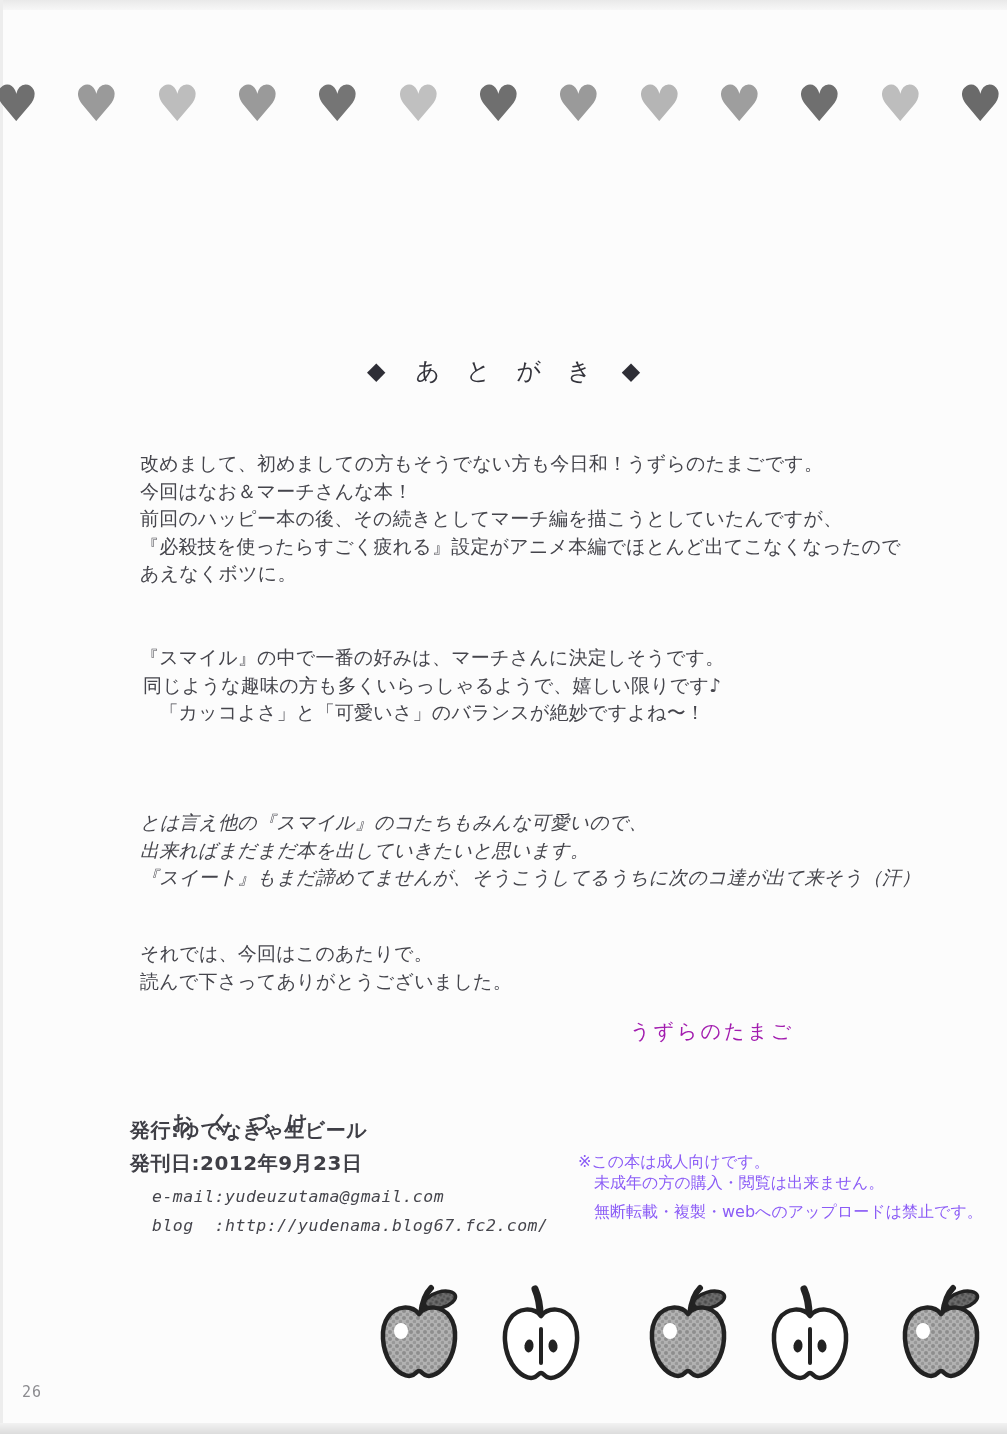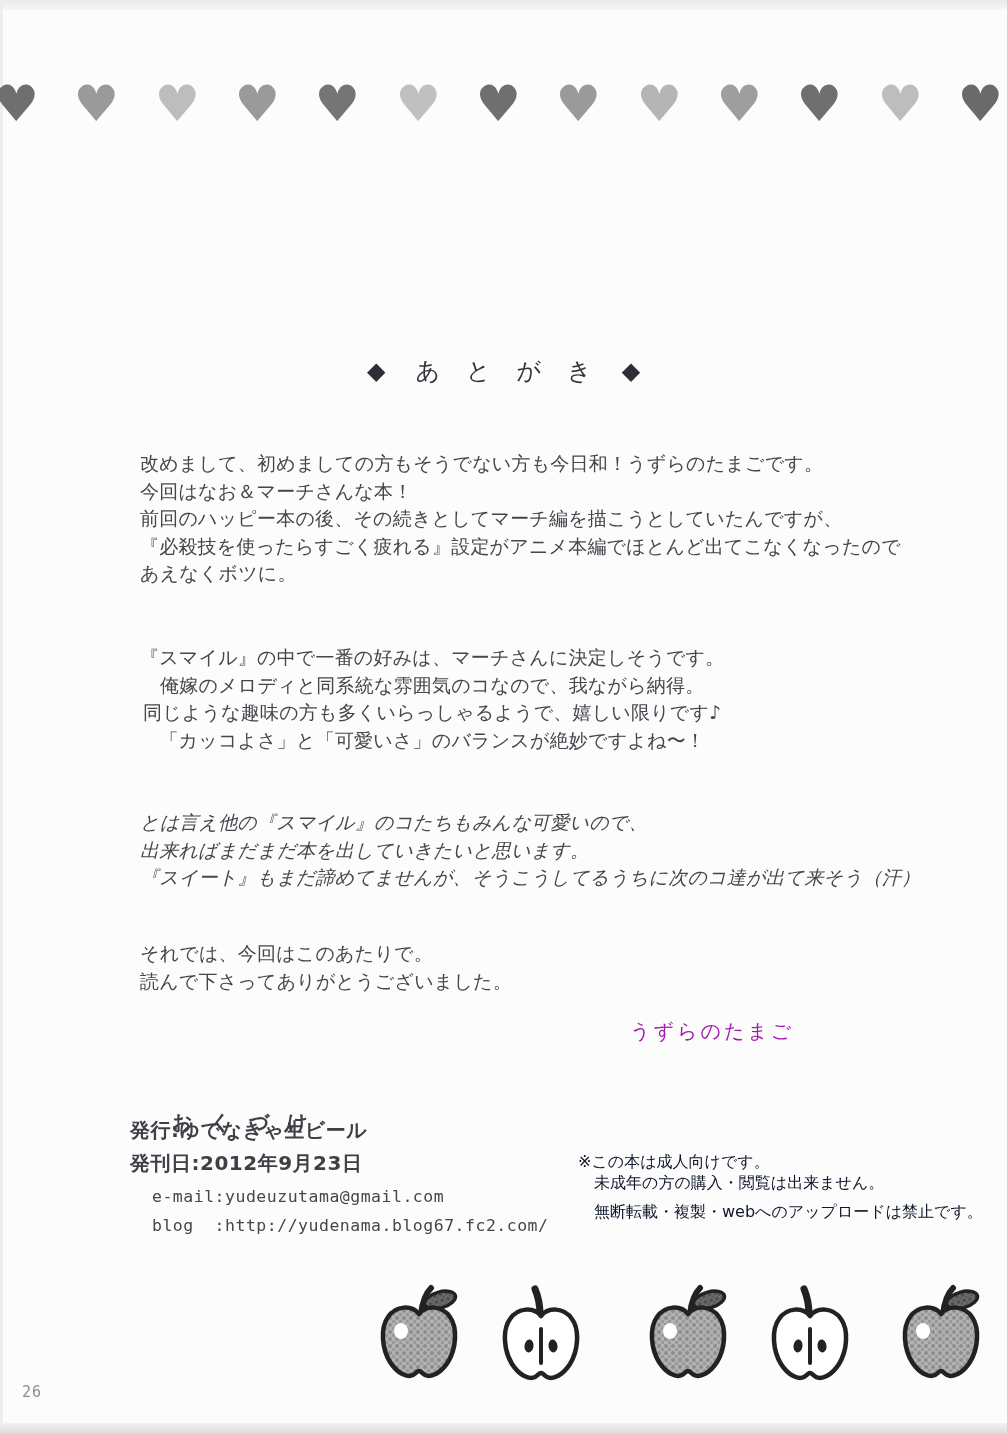--- a/index.html
+++ b/index.html
@@ -48,26 +48,26 @@
 
   .colophon-heading{
     position:absolute;left:172px;top:1085px;
     font-size:20px;letter-spacing:18px;color:#3d3d44;font-weight:bold;margin-top:24px;
   }
   .colophon-line{position:absolute;font-size:20px;color:#3f3f46;letter-spacing:.5px;font-weight:bold;}
   .colophon-publisher{left:130px;top:1117px;}
   .colophon-date{left:130px;top:1150px;}
   .colophon-mono{
     position:absolute;font-family:"DejaVu Sans Mono",monospace;
-    font-size:16.5px;color:#45454c;white-space:pre;letter-spacing:.5px;
+    font-size:16.5px;color:#45454c;white-space:pre;letter-spacing:.5px;font-style:italic;
   }
   .colophon-email{left:152px;top:1187px;}
   .colophon-blog{left:152px;top:1216px;}
 
-  .disclaimer{position:absolute;left:578px;top:1151px;font-size:16px;line-height:21px;color:#0f172a;}
+  .disclaimer{position:absolute;left:578px;top:1151px;font-size:16px;line-height:21px;color:#8b5cf6;}
   .disclaimer .indent{padding-left:16px;}
   .disclaimer .gap{margin-top:8px;}
 
   .apples-row{position:absolute;left:0;top:1281px;width:1007px;height:110px;}
   .apple{position:absolute;width:90px;height:108px;}
   .apple-1{left:374px;}
   .apple-2{left:496px;top:2px;}
   .apple-3{left:643px;}
   .apple-4{left:765px;top:2px;}
   .apple-5{left:896px;}
@@ -126,21 +126,20 @@
   <div class="para para-1">
     <div>改めまして、初めましての方もそうでない方も今日和！うずらのたまごです。</div>
     <div>今回はなお＆マーチさんな本！</div>
     <div>前回のハッピー本の後、その続きとしてマーチ編を描こうとしていたんですが、</div>
     <div>『必殺技を使ったらすごく疲れる』設定がアニメ本編でほとんど出てこなくなったので</div>
     <div>あえなくボツに。</div>
   </div>
 
   <div class="para para-2">
     <div>『スマイル』の中で一番の好みは、マーチさんに決定しそうです。</div>
-    <div>俺嫁のメロディと同系統な雰囲気のコなので、我ながら納得。</div>
     <div>同じような趣味の方も多くいらっしゃるようで、嬉しい限りです♪</div>
     <div>「カッコよさ」と「可愛いさ」のバランスが絶妙ですよね〜！</div>
   </div>
 
   <div class="para para-3">
     <div>とは言え他の『スマイル』のコたちもみんな可愛いので、</div>
     <div>出来ればまだまだ本を出していきたいと思います。</div>
     <div>『スイート』もまだ諦めてませんが、そうこうしてるうちに次のコ達が出て来そう（汗）</div>
   </div>
 

